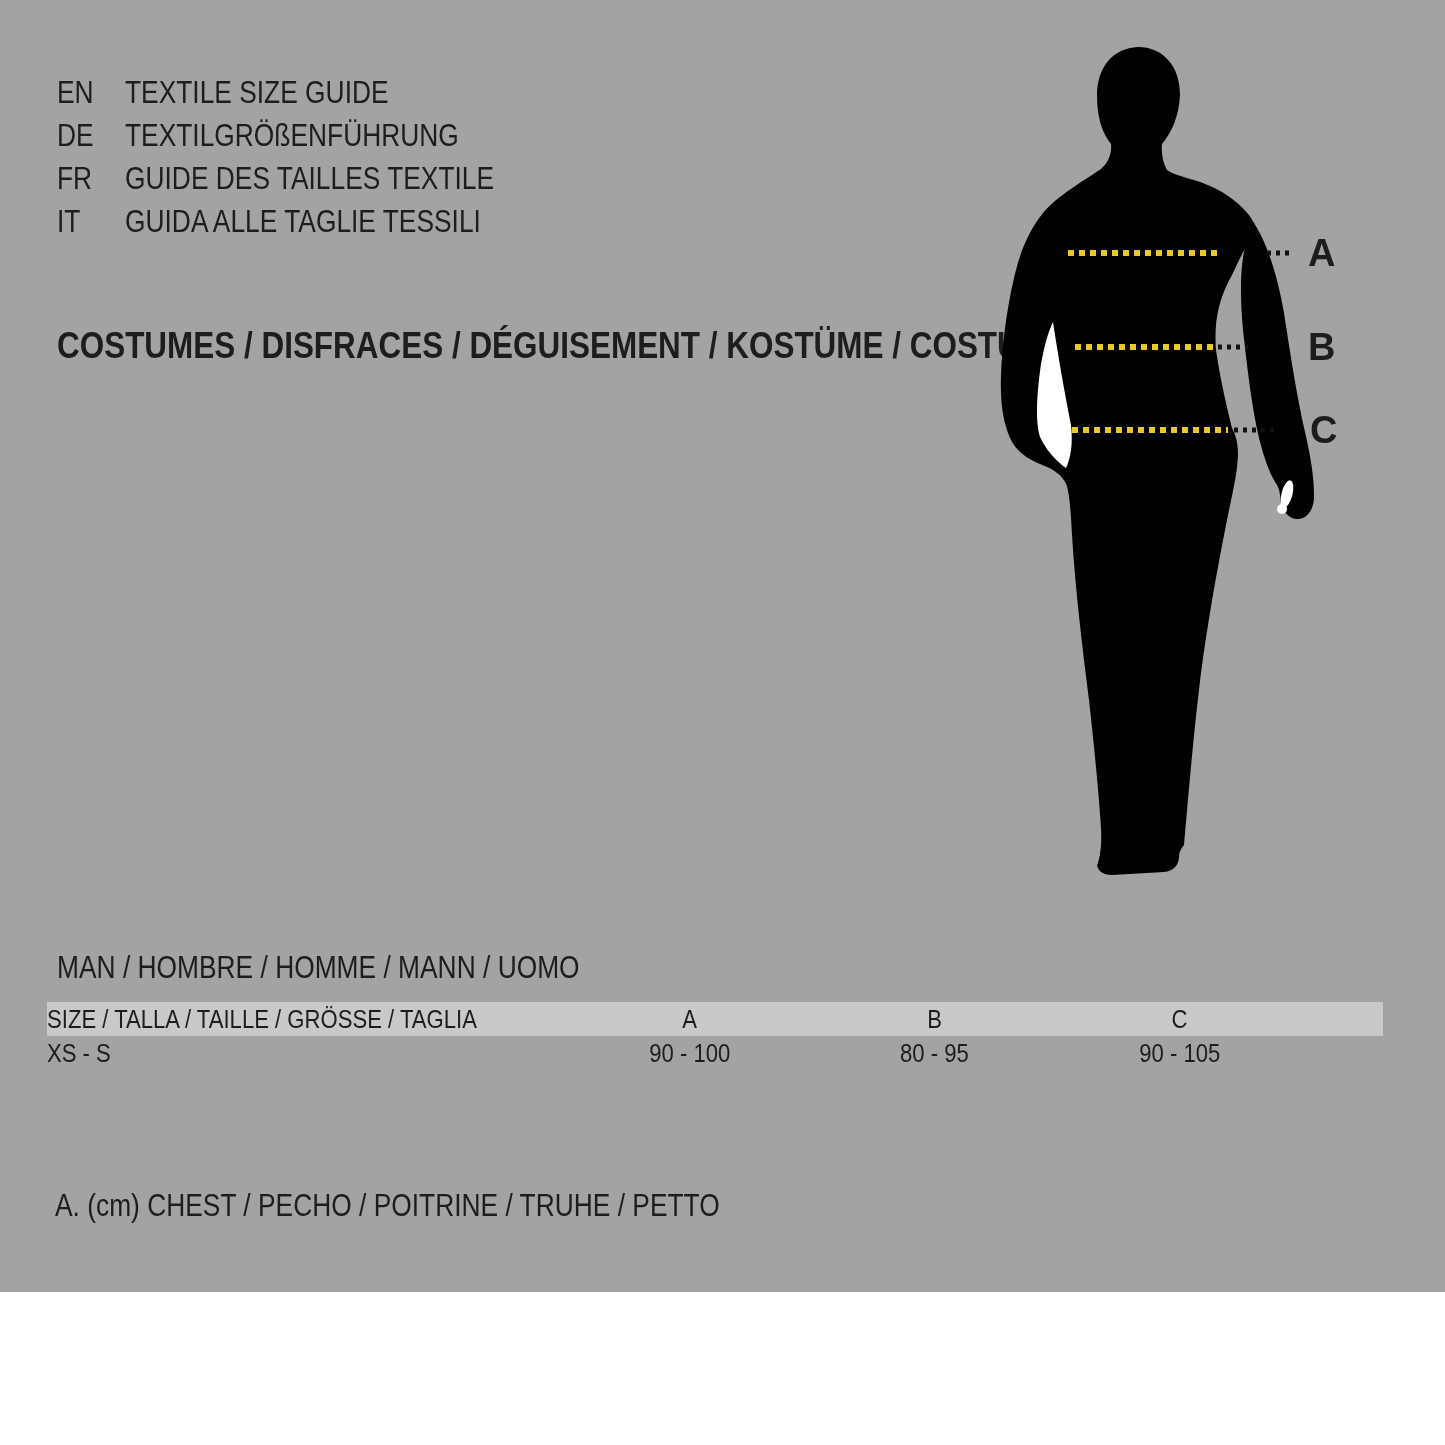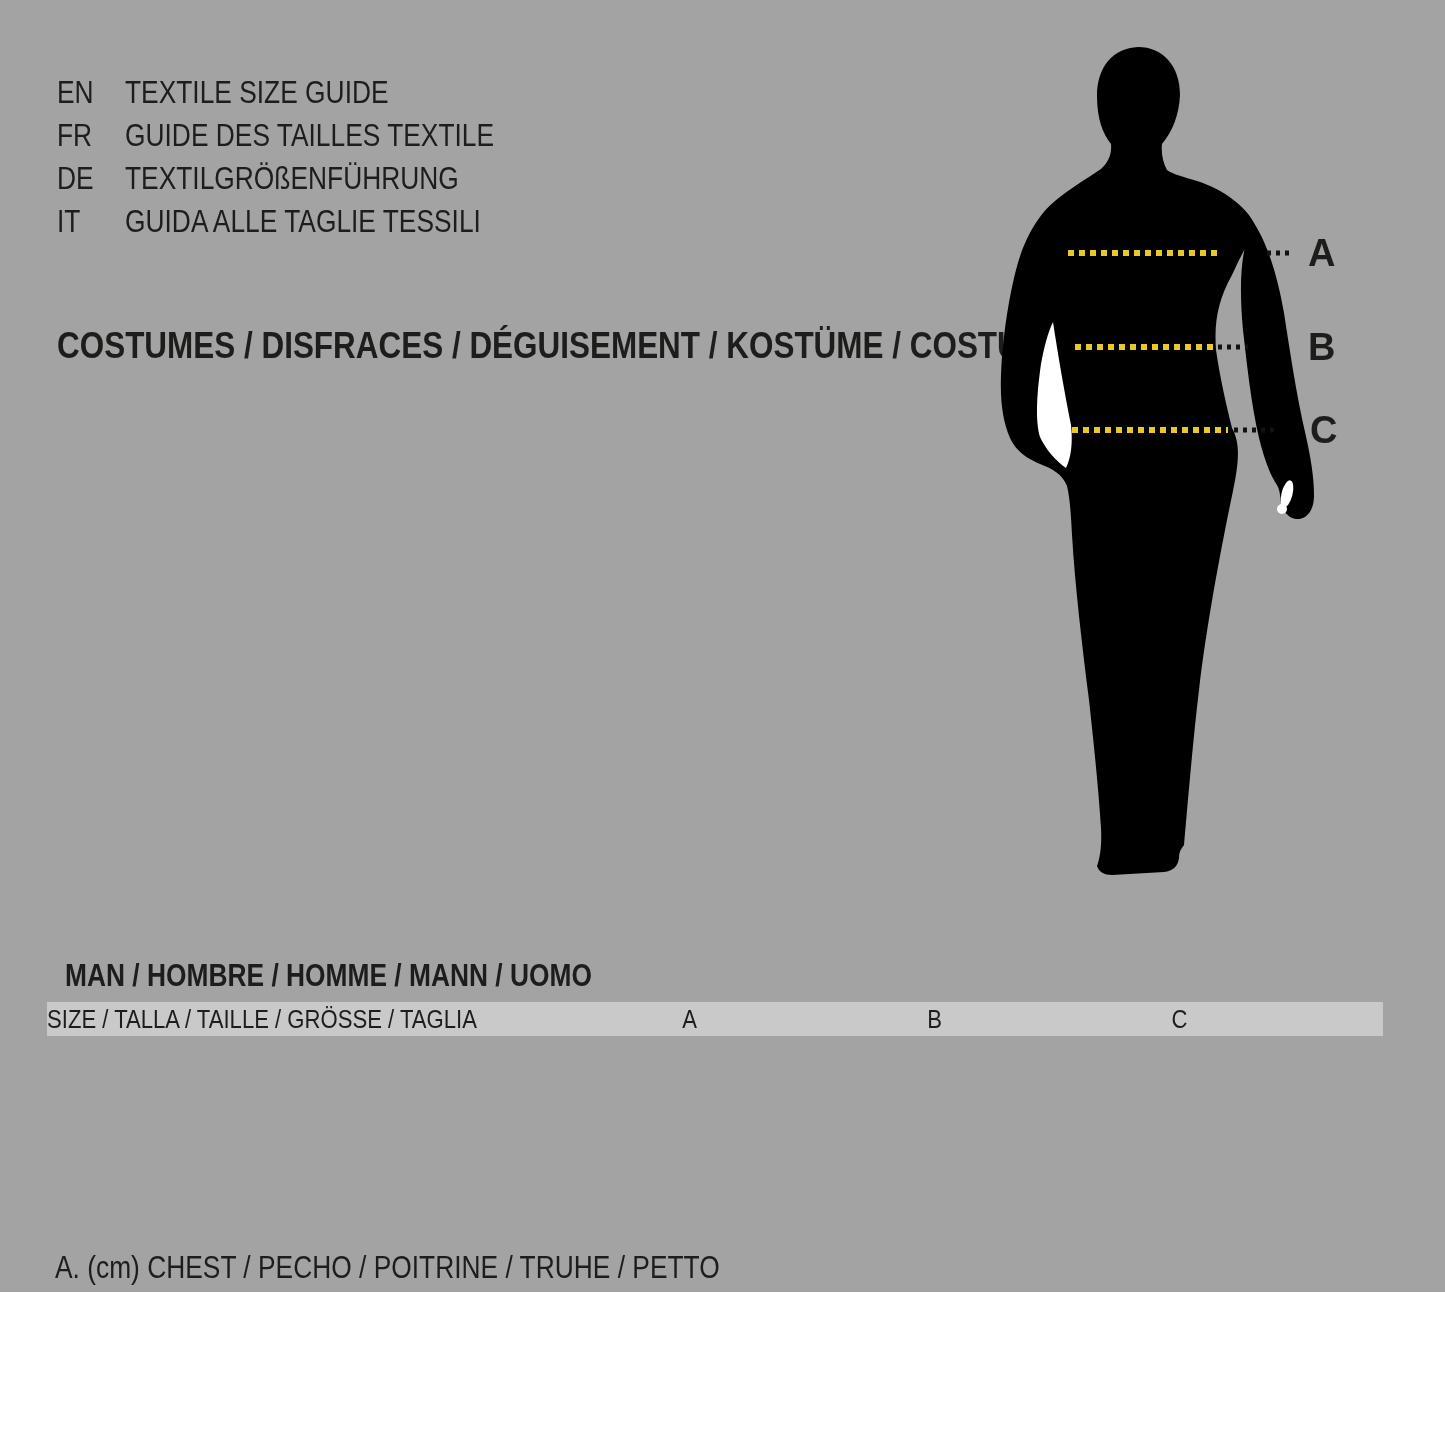--- a/index.html
+++ b/index.html
@@ -17,46 +17,46 @@
   .lang-code{display:inline-block;width:80px;}
 
   
   .category{position:absolute;left:57px;top:324px;margin:0;font-size:37px;font-weight:700;line-height:44px;}
 
   
   .figure-svg{position:absolute;left:0;top:0;width:1445px;height:1445px;}
   .measure-label{font-family:"Liberation Sans",sans-serif;font-size:38px;font-weight:700;fill:#1d1d1b;}
 
   
-  .section-title{position:absolute;left:57px;top:946px;margin:8px;font-size:31px;font-weight:700;line-height:44px;}
+  .section-title{position:absolute;left:57px;top:946px;margin:0;font-size:31px;font-weight:400;line-height:44px;}
 
   
   .size-table{
     position:absolute;left:47px;top:1002px;width:1336px;
     border-collapse:collapse;table-layout:fixed;font-size:26px;color:#1d1d1b;
   }
   .size-table th,.size-table td{height:34px;padding:0;font-weight:500;vertical-align:middle;margin-left:35px;}
   .size-table thead tr{background:#c9c9c9;}
   .size-table tbody tr:nth-child(even){background:#f2f2f2;}
   .cell-left{text-align:left;padding-left:12px;}
   .cell-center{text-align:center;}
 
   
-  .legend{position:absolute;left:55px;top:1246px;}
+  .legend{position:absolute;left:55px;top:1184px;}
   .legend-row{height:44px;line-height:44px;font-size:31px;font-weight:500;}
 </style>
 </head>
 <body>
 
 <div class="page">
 
   <section class="lang-list">
     <div class="lang-row"><span class="cond"><span class="lang-code">EN</span><span class="lang-label">TEXTILE SIZE GUIDE</span></span></div>
+    <div class="lang-row"><span class="cond"><span class="lang-code">DE</span><span class="lang-label">TEXTILGRÖßENFÜHRUNG</span></span></div>
     <div class="lang-row"><span class="cond"><span class="lang-code">FR</span><span class="lang-label">GUIDE DES TAILLES TEXTILE</span></span></div>
-    <div class="lang-row"><span class="cond"><span class="lang-code">DE</span><span class="lang-label">TEXTILGRÖßENFÜHRUNG</span></span></div>
     <div class="lang-row"><span class="cond"><span class="lang-code">IT</span><span class="lang-label">GUIDA ALLE TAGLIE TESSILI</span></span></div>
   </section>
 
   <h1 class="category"><span class="cond">COSTUMES / DISFRACES / DÉGUISEMENT / KOSTÜME / COSTUMI</span></h1>
 
   <svg class="figure-svg" viewBox="0 0 1445 1445" aria-hidden="true">
 
     <path fill="#000000" d="
       M 1138 47
       C 1113 48 1097 67 1097 96
@@ -137,20 +137,27 @@
     <thead>
       <tr>
         <th class="cell-left"><span class="cond">SIZE / TALLA / TAILLE / GRÖSSE / TAGLIA</span></th>
         <th class="cell-center"><span class="cond cond-center">A</span></th>
         <th class="cell-center"><span class="cond cond-center">B</span></th>
         <th class="cell-center"><span class="cond cond-center">C</span></th>
         <th></th>
       </tr>
     </thead>
     <tbody>
+      <tr>
+        <td class="cell-left"><span class="cond">XS - S</span></td>
+        <td class="cell-center"><span class="cond cond-center">90 - 100</span></td>
+        <td class="cell-center"><span class="cond cond-center">80 - 95</span></td>
+        <td class="cell-center"><span class="cond cond-center">90 - 105</span></td>
+        <td></td>
+      </tr>
     </tbody>
   </table>
 
   <section class="legend">
     <div class="legend-row"><span class="cond">A. (cm) CHEST / PECHO / POITRINE / TRUHE / PETTO</span></div>
   </section>
 
 </div>
 
 </body></html>

